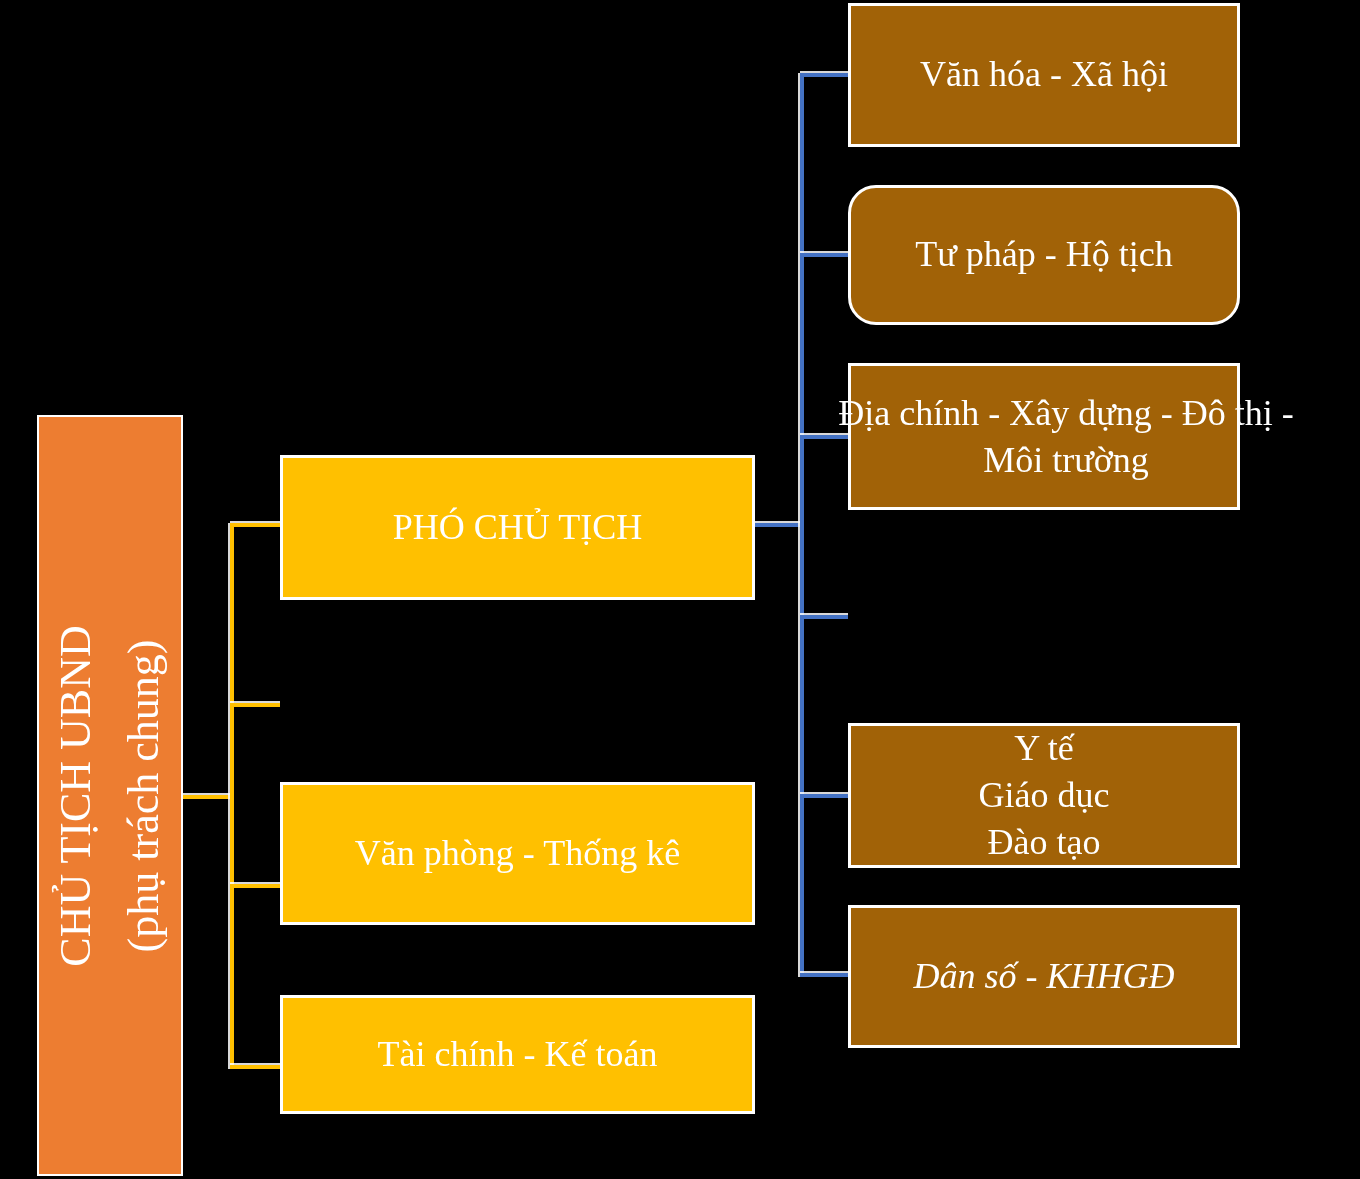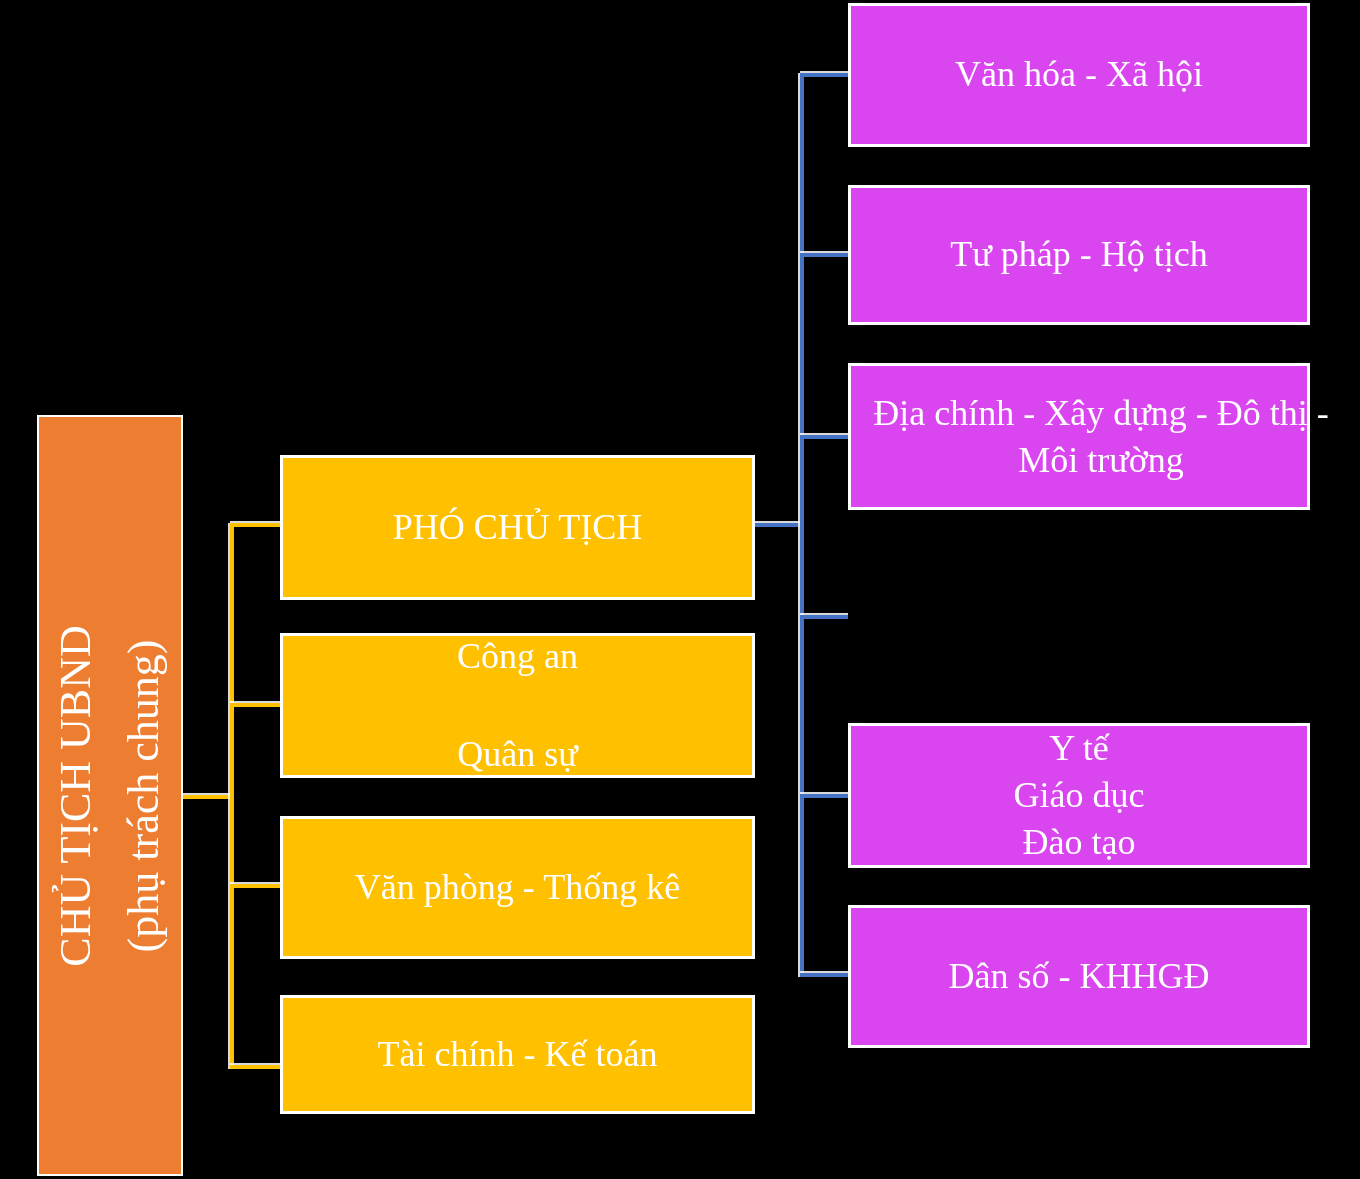--- a/index.html
+++ b/index.html
@@ -49,22 +49,22 @@
   .root .line {
     font-size: 44px;
     line-height: 1.55;
   }
   .lv2 {
     left: 280px; width: 475px;
     background: #FFC000;
     gap: 40px;
   }
   .lv3 {
-    left: 848px; width: 462px;
-    background: #d946ef;
+    left: 848px; width: 392px;
+    background: #a16207;
   }
   .lh-tight .line { line-height: 1.3; }
   .conn {
     position: absolute;
   }
   .conn.y { background: #FFC000; }
   .conn.b { background: #4472C4; }
   .conn.h { height: 4px; box-shadow: 0 -2px 0 rgba(255,255,255,0.85); }
   .conn.v { width: 4px;  box-shadow: -2px 0 0 rgba(255,255,255,0.85); }
 </style>
@@ -92,43 +92,39 @@
   <div class="conn b h" style="left:800px; top:73px; width:48px;"></div>
   <div class="conn b h" style="left:800px; top:253px; width:48px;"></div>
   <div class="conn b h" style="left:800px; top:435px; width:48px;"></div>
   <div class="conn b h" style="left:800px; top:615px; width:48px;"></div>
   <div class="conn b h" style="left:800px; top:794px; width:48px;"></div>
   <div class="conn b h" style="left:800px; top:973px; width:48px;"></div>
 
   <div class="box lv2" style="top:455px; height:145px;">
     <div class="line">PHÓ CHỦ TỊCH</div>
   </div>
-  <div class="box lv2" style="top:633px; height:145px;">
-    <div class="line">Công an</div>
-    <div class="line">Quân sự</div>
-  </div>
-  <div class="box lv2" style="top:816px; height:143px;">
+  <div class="box lv2" style="top:782px; height:143px;">
     <div class="line">Văn phòng - Thống kê</div>
   </div>
   <div class="box lv2" style="top:995px; height:119px;">
     <div class="line">Tài chính - Kế toán</div>
   </div>
 
   <div class="box lv3" style="top:3px; height:144px;">
     <div class="line">Văn hóa - Xã hội</div>
   </div>
-  <div class="box lv3" style="top:185px; height:140px;">
+  <div class="box lv3" style="top:185px; height:140px;border-radius:28px;">
     <div class="line">Tư pháp - Hộ tịch</div>
   </div>
   <div class="box lv3 lh-tight" style="top:363px; height:147px;padding-left:44px;">
     <div class="line">Địa chính - Xây dựng - Đô thị -</div>
     <div class="line">Môi trường</div>
   </div>
   <div class="box lv3 lh-tight" style="top:723px; height:145px;text-align:right;">
     <div class="line">Y tế</div>
     <div class="line">Giáo dục</div>
     <div class="line">Đào tạo</div>
   </div>
-  <div class="box lv3" style="top:905px; height:143px;">
+  <div class="box lv3" style="top:905px; height:143px;font-style:italic;">
     <div class="line">Dân số - KHHGĐ</div>
   </div>
 
 </div>
 
 </body></html>

